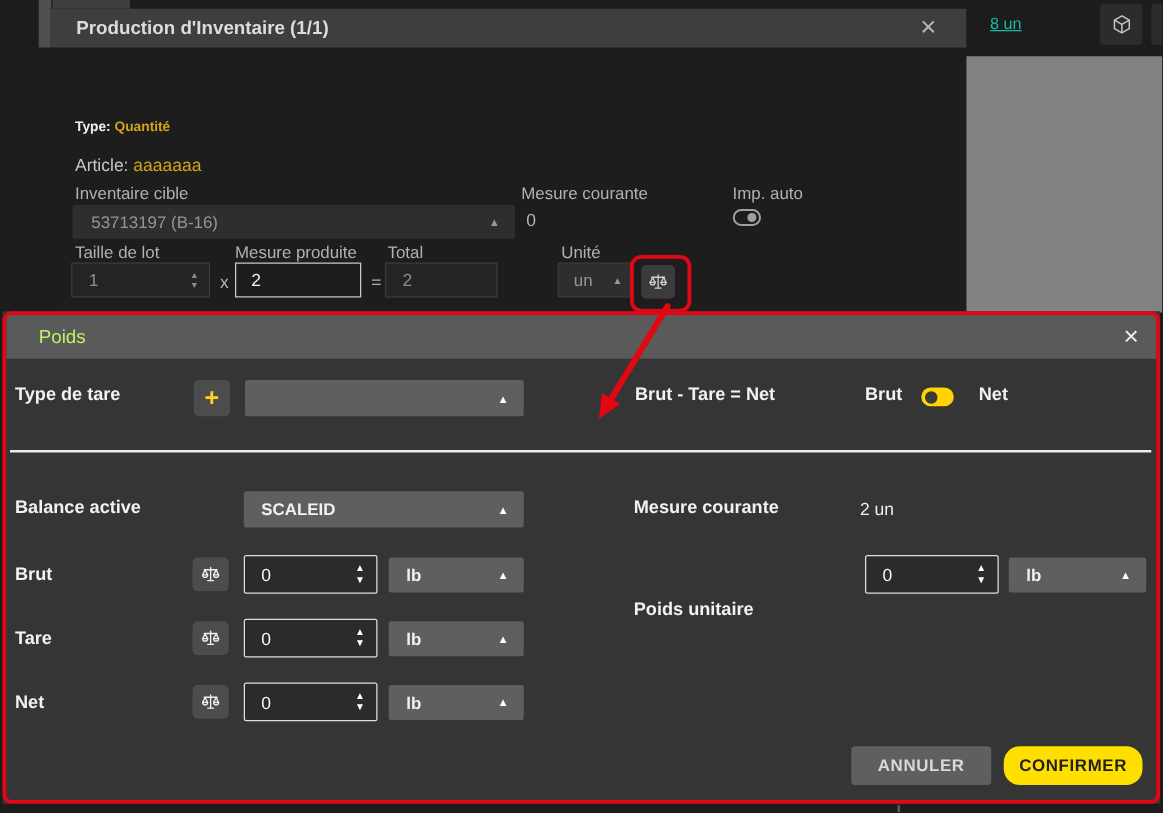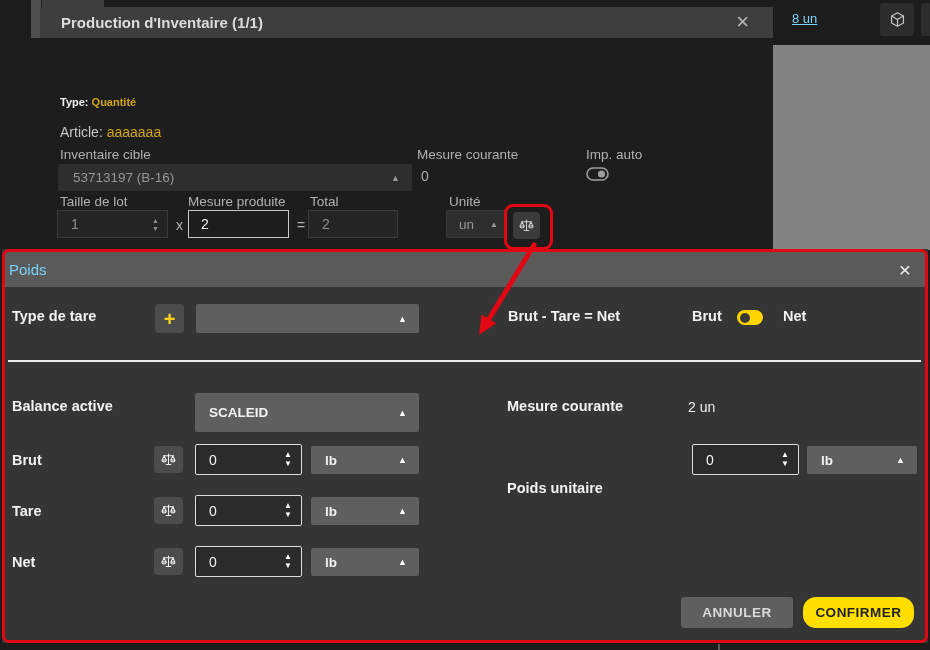--- a/index.html
+++ b/index.html
@@ -4,21 +4,21 @@
 <style>
   html,body{margin:0;padding:0;background:#111;}
   .canvas{position:relative;width:930px;height:650px;background:#1c1c1c;overflow:hidden;
           font-family:"Liberation Sans",sans-serif;-webkit-font-smoothing:antialiased;}
   .abs{position:absolute;}
   
   .backdrop-gray{left:773px;top:45px;width:157px;height:205px;background:#828282;}
   .sliver{left:31px;top:0;width:10px;height:38px;background:#4f4f4f;}
   .tab-notch{left:42px;top:0;width:62px;height:9px;background:#3e3e3e;}
   .bottom-tick{left:718px;top:644px;width:2px;height:6px;background:#5a5a5a;}
-  .link{color:#7dd3fc;font-size:13px;text-decoration:underline;cursor:pointer;}
+  .link{color:#14b8a6;font-size:13px;text-decoration:underline;cursor:pointer;}
   .tool-btn{background:#2c2c2c;border-radius:3px;width:34px;height:33px;display:flex;align-items:center;justify-content:center;cursor:pointer;}
   
   .pdlg{left:40px;top:7px;width:733px;height:243px;background:#1d1d1d;z-index:2;}
   .pdlg-bar{left:0;top:0;width:733px;height:31px;background:#3e3e3e;box-sizing:border-box;}
   .pdlg-title{color:#dcdcdc;font-size:15px;font-weight:600;line-height:31px;padding-left:21px;}
   .close-x{color:#b8b8b8;font-size:22px;line-height:30px;cursor:pointer;}
   .gold{color:#d2a516;}
   .etape{font-size:19px;font-weight:700;color:#f0f0f0;}
   .typel{font-size:11px;font-weight:700;color:#f0f0f0;}
   .artl{font-size:14px;color:#c6c6c6;}
@@ -34,21 +34,21 @@
   .spincol{margin-left:auto;display:flex;flex-direction:column;gap:1px;font-size:7px;line-height:7px;color:#8f8f8f;}
   .opk{color:#b1b1b1;font-size:14px;}
   .sbtn{background:#4c4c4c;border-radius:4px;display:flex;align-items:center;justify-content:center;cursor:pointer;}
   .sbtn.dark{background:#3b3b3b;}
   .hl-ring{border:3px solid #e30613;border-radius:9px;z-index:5;pointer-events:none;}
   
   .wdlg{left:2px;top:249px;width:926px;height:394px;background:#353535;z-index:10;}
   .wdlg-border{left:2px;top:249px;width:926px;height:394px;border:3px solid #e30613;border-radius:7px;
                box-sizing:border-box;z-index:20;pointer-events:none;}
   .wdlg-bar{left:3px;top:3px;width:920px;height:35px;background:#5a5a5a;}
-  .wdlg-title{color:#7dd3fc;font-size:15px;line-height:35px;padding-left:4px;}
+  .wdlg-title{color:#bef264;font-size:15px;line-height:35px;padding-left:26px;}
   .wclose{color:#f0f0f0;font-size:21px;line-height:35px;cursor:pointer;}
   .wlbl{color:#f2f2f2;font-weight:700;font-size:14.5px;}
   .wval{color:#eeeeee;font-size:14px;}
   .dd{background:#5f5f5f;color:#f2f2f2;font-size:13.5px;font-weight:700;display:flex;align-items:center;
       padding:0 12px 0 14px;border-radius:2px;box-sizing:border-box;cursor:pointer;}
   .dd .arr{margin-left:auto;font-size:9px;color:#ffffff;font-weight:400;}
   .spin{background:#2b2b2b;border:1.5px solid #dedede;border-radius:2px;color:#f5f5f5;font-size:14px;
         display:flex;align-items:center;padding:0 9px 0 13px;box-sizing:border-box;}
   .spin .spincol2{margin-left:auto;display:flex;flex-direction:column;gap:1px;font-size:8px;line-height:8px;color:#ffffff;}
   .plus{color:#ffd21e;font-size:20px;font-weight:700;line-height:20px;}
@@ -176,21 +176,21 @@
     <span class="abs wlbl" style="left:506px;top:59px;">Brut - Tare = Net</span>
     <span class="abs wlbl" style="left:690px;top:59px;">Brut</span>
     <div class="abs toggle" style="left:735px;top:61px;">
       <span class="knob"></span>
     </div>
     <span class="abs wlbl" style="left:781px;top:59px;">Net</span>
 
     <div class="abs divider"></div>
 
     <span class="abs wlbl" style="left:10px;top:149px;">Balance active</span>
-    <div class="abs dd" style="left:193px;top:144px;width:224px;height:39px;gap:28px;">
+    <div class="abs dd" style="left:193px;top:144px;width:224px;height:29px;gap:28px;">
       <span>SCALEID</span>
       <span class="arr">▲</span>
     </div>
     <span class="abs wlbl" style="left:505px;top:149px;">Mesure courante</span>
     <span class="abs wval" style="left:686px;top:150px;">2 un</span>
 
     <span class="abs wlbl" style="left:10px;top:203px;">Brut</span>
     <div class="abs sbtn" style="left:152px;top:197px;width:29px;height:27px;">
       <svg class="icon" width="17" height="17" viewBox="0 0 24 24" fill="none" stroke="#efefef" stroke-width="1.5" stroke-linecap="round" stroke-linejoin="round">
         <path d="M12 4.2V18.5"></path>

